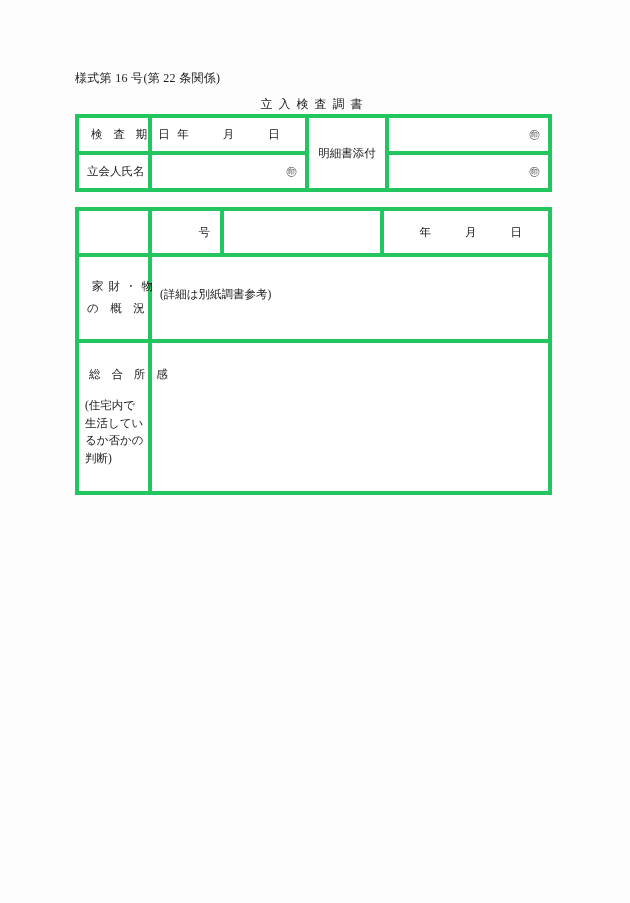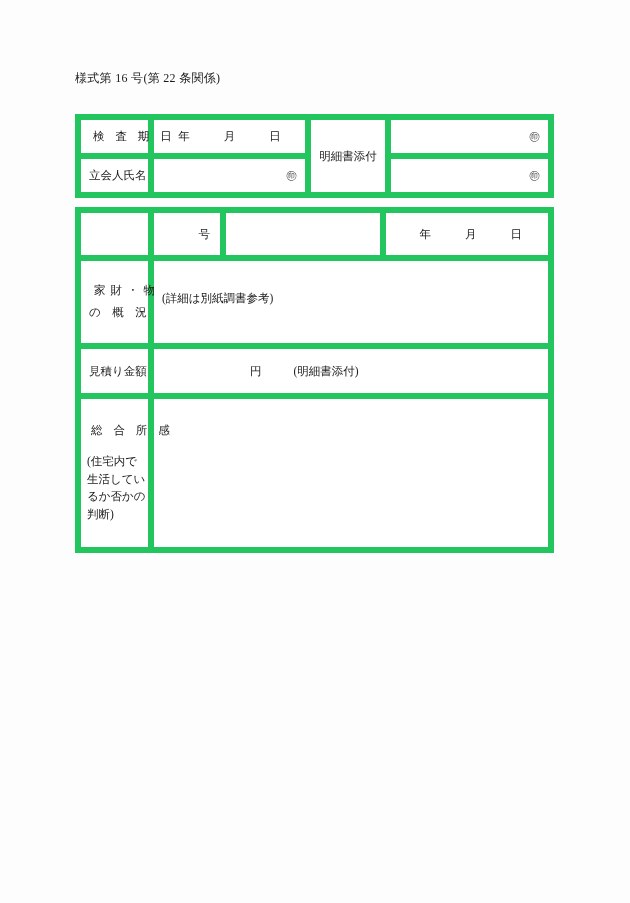--- a/index.html
+++ b/index.html
@@ -50,21 +50,21 @@
   
   .tbl {
     position: absolute;
     left: 75px;
     width: 473px;
     border-collapse: collapse;
     table-layout: fixed;
     background: #ffffff;
   }
   .tbl td {
-    border: 6px solid #22c55e;
+    border: 4px solid #22c55e;
     font-size: 11.5px;
     padding: 0 8px;
     vertical-align: middle;
     background: #ffffff;
   }
 
   
   #table-inspection { top: 114px; }
   #table-inspection td { height: 33px; }
 
@@ -169,20 +169,21 @@
     white-space: nowrap;
   }
 </style>
 </head>
 <body>
 
 <div class="page">
 
   <div class="form-no">様式第 16 号(第 22 条関係)</div>
 
+  <div class="doc-title">立入検査調書</div>
 
   <table class="tbl" id="table-inspection">
     <colgroup>
       <col style="width:73px">
       <col style="width:157px">
       <col style="width:80px">
       <col style="width:163px">
     </colgroup>
     <tbody>
       <tr>
@@ -232,26 +233,20 @@
         <td class="block-label" style="height:82px">
           <span class="ln spread4">家財・物品</span>
           <span class="ln">の　概　況</span>
         </td>
         <td class="entry" colspan="3">
           <span class="entry-note">(詳細は別紙調書参考)</span>
         </td>
       </tr>
 
 
-      <tr>
-        <td class="lbl dashed-top" style="height:44px">見積り金額</td>
-        <td class="dashed-top money-row" colspan="3">
-          <span class="unit">円</span><span class="attach">(明細書添付)</span>
-        </td>
-      </tr>
 
       <tr>
         <td class="impression-label" style="height:148px">
           <span class="head">総 合 所 感</span>
           <span class="sub">(住宅内で</span>
           <span class="sub">生活してい</span>
           <span class="sub">るか否かの</span>
           <span class="sub">判断)</span>
         </td>
         <td colspan="3"></td>

